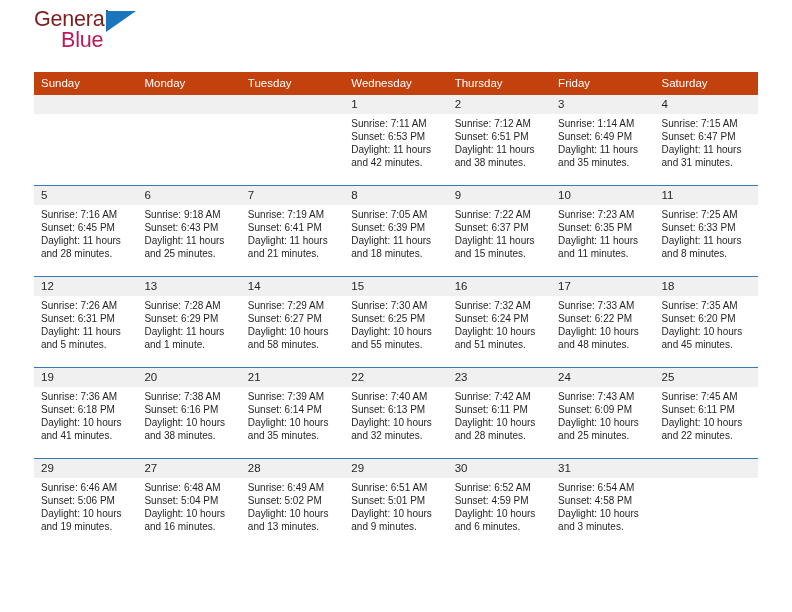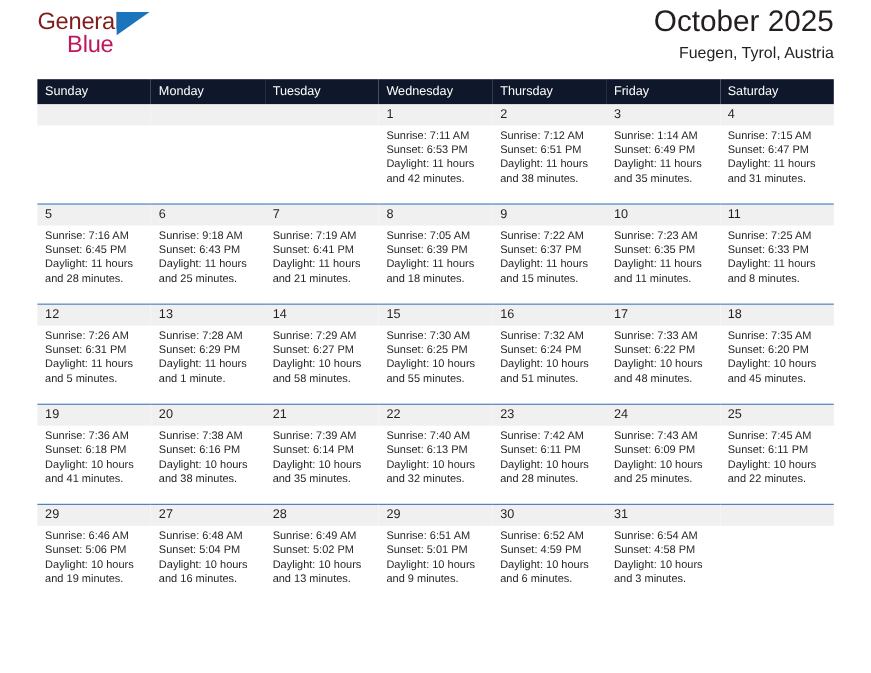--- a/index.html
+++ b/index.html
@@ -85,21 +85,21 @@
     white-space: nowrap;
   }
 
   
   .calendar {
     width: 724px;
     border-collapse: collapse;
     table-layout: fixed;
   }
   .calendar th {
-    background: #0f172a;
+    background: #c2410c;
     color: #ffffff;
     font-weight: normal;
     font-size: 11.5px;
     text-align: left;
     padding: 5px 0 6px 7px;
     border: none;
     height: 12px;
   }
   .calendar td {
     vertical-align: top;
@@ -140,24 +140,20 @@
 </head>
 <body>
 
 <div class="page">
 
   <div class="header">
     <div class="logo">
       <span class="logo-general">General</span>
       <span class="logo-tri"></span>
       <span class="logo-blue">Blue</span>
-    </div>
-    <div class="title-block">
-      <div class="cal-title">October 2025</div>
-      <div class="cal-subtitle">Fuegen, Tyrol, Austria</div>
     </div>
   </div>
 
   <table class="calendar">
     <thead>
       <tr>
         <th>Sunday</th>
         <th>Monday</th>
         <th>Tuesday</th>
         <th>Wednesday</th>

